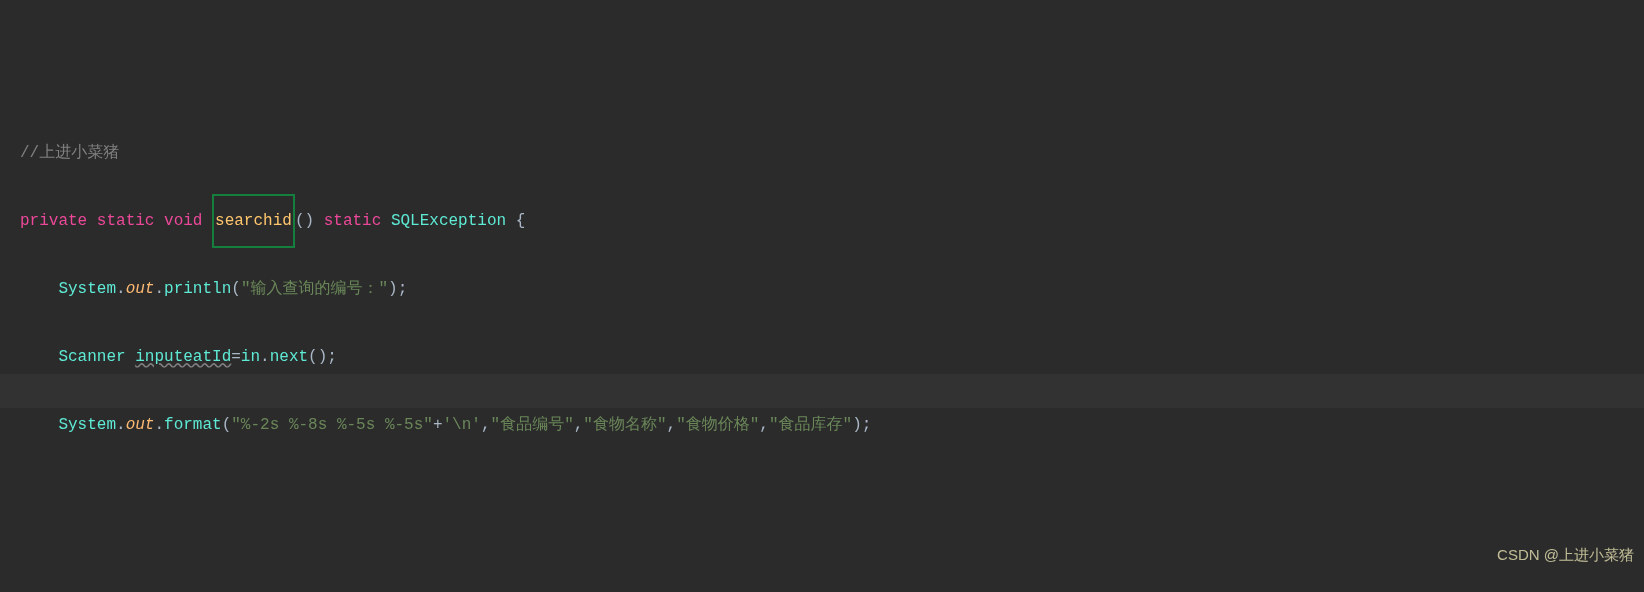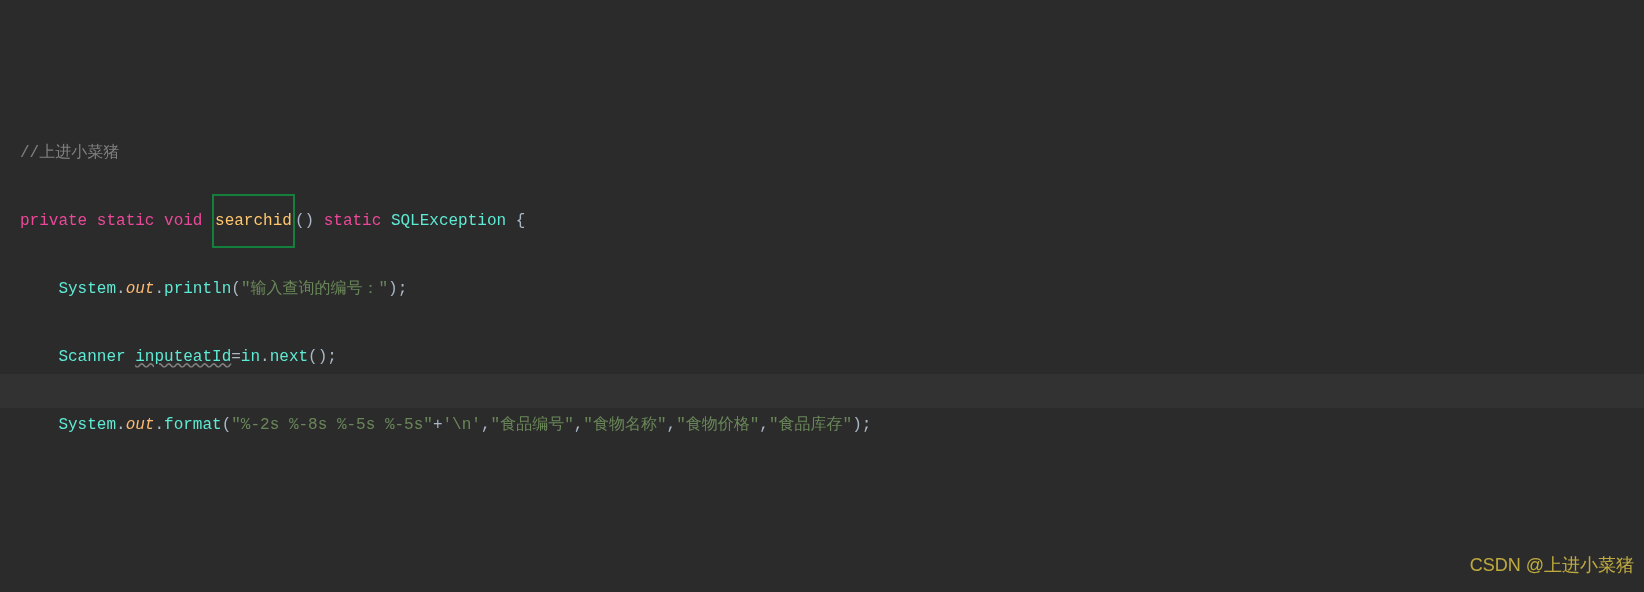--- a/index.html
+++ b/index.html
@@ -44,23 +44,23 @@
     padding: 16px 1px;
   }
   .string { color: #6a8759; }
   .field-italic { color: #fdba74; font-style: italic; }
   .default { color: #5eead4; }
   .punct { color: #a9b7c6; }
   .underline { text-decoration: underline; text-decoration-color: #808080; text-decoration-style: wavy; }
   .watermark {
     position: absolute;
     right: 10px;
-    bottom: 10px;
-    color: #fde047;
-    font-size: 18px;
+    bottom: 20px;
+    color: #fef9c3;
+    font-size: 15px;
     opacity: 0.7;
     font-family: sans-serif;
   }
 </style>
 </head>
 <body>
 
 <div class="code-area">
   <div class="line-highlight" style="top: 374px;"></div>
   <div class="code-content">

